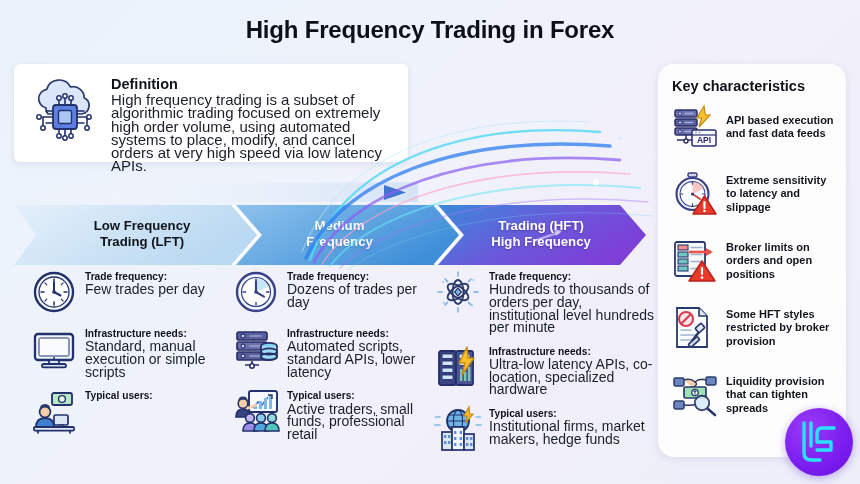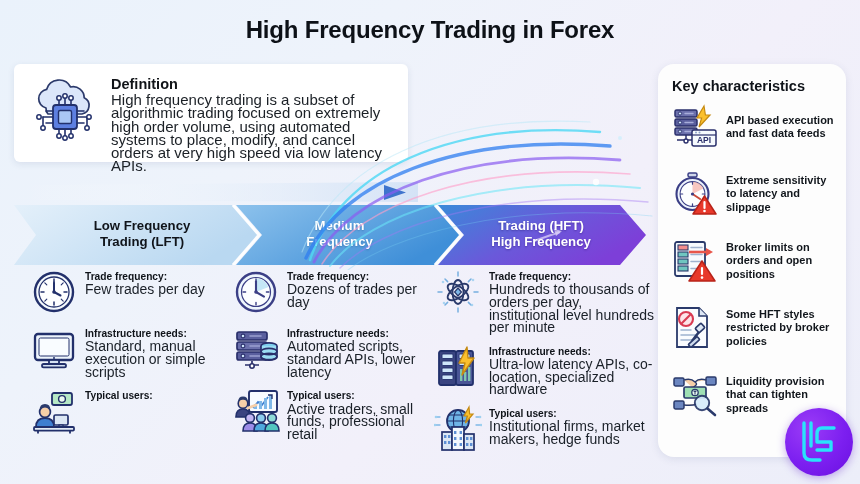--- a/index.html
+++ b/index.html
@@ -525,21 +525,21 @@
         </g>
         <circle cx="14" cy="14" r="7" fill="#fde4e8" stroke="#d93b52" stroke-width="2.1"></circle>
         <path d="M9.3 18.7L18.7 9.3" stroke="#d93b52" stroke-width="2.1"></path>
         <g stroke="#2a3a6b" stroke-width="1.7" stroke-linejoin="round">
           <rect x="24" y="20" width="8" height="6" rx="1.2" fill="#dde7f5" transform="rotate(-42 28 23)"></rect>
           <path d="M27 27 L20 36" stroke-width="2.6" fill="none"></path>
           <rect x="16" y="35" width="12" height="4" rx="1" fill="#cfdcee" transform="rotate(-42 22 37)"></rect>
         </g>
       </svg>
     </span>
-    <div class="key-label">Some HFT styles restricted by broker policies</div>
+    <div class="key-label">Some HFT styles restricted by broker provision</div>
   </div>
 
   <div class="key-item">
     <span class="key-ico">
       <svg width="46" height="46" viewBox="0 0 46 46">
         <rect x="2" y="6" width="10" height="8" rx="1.4" fill="#6b86c0" stroke="#2a3a6b" stroke-width="1.5"></rect>
         <path d="M12 8 q7-2 11 2 q3 2 0 4 l-2 2" fill="#f6cfa8" stroke="#2a3a6b" stroke-width="1.5"></path>
         <rect x="34" y="5" width="10" height="8" rx="1.4" fill="#6b86c0" stroke="#2a3a6b" stroke-width="1.5"></rect>
         <path d="M34 8 q-7-2-11 2" fill="#f6cfa8" stroke="#2a3a6b" stroke-width="1.5"></path>
         <rect x="12" y="15" width="22" height="11" rx="1.4" fill="#9fe0b4" stroke="#2a3a6b" stroke-width="1.7"></rect>

